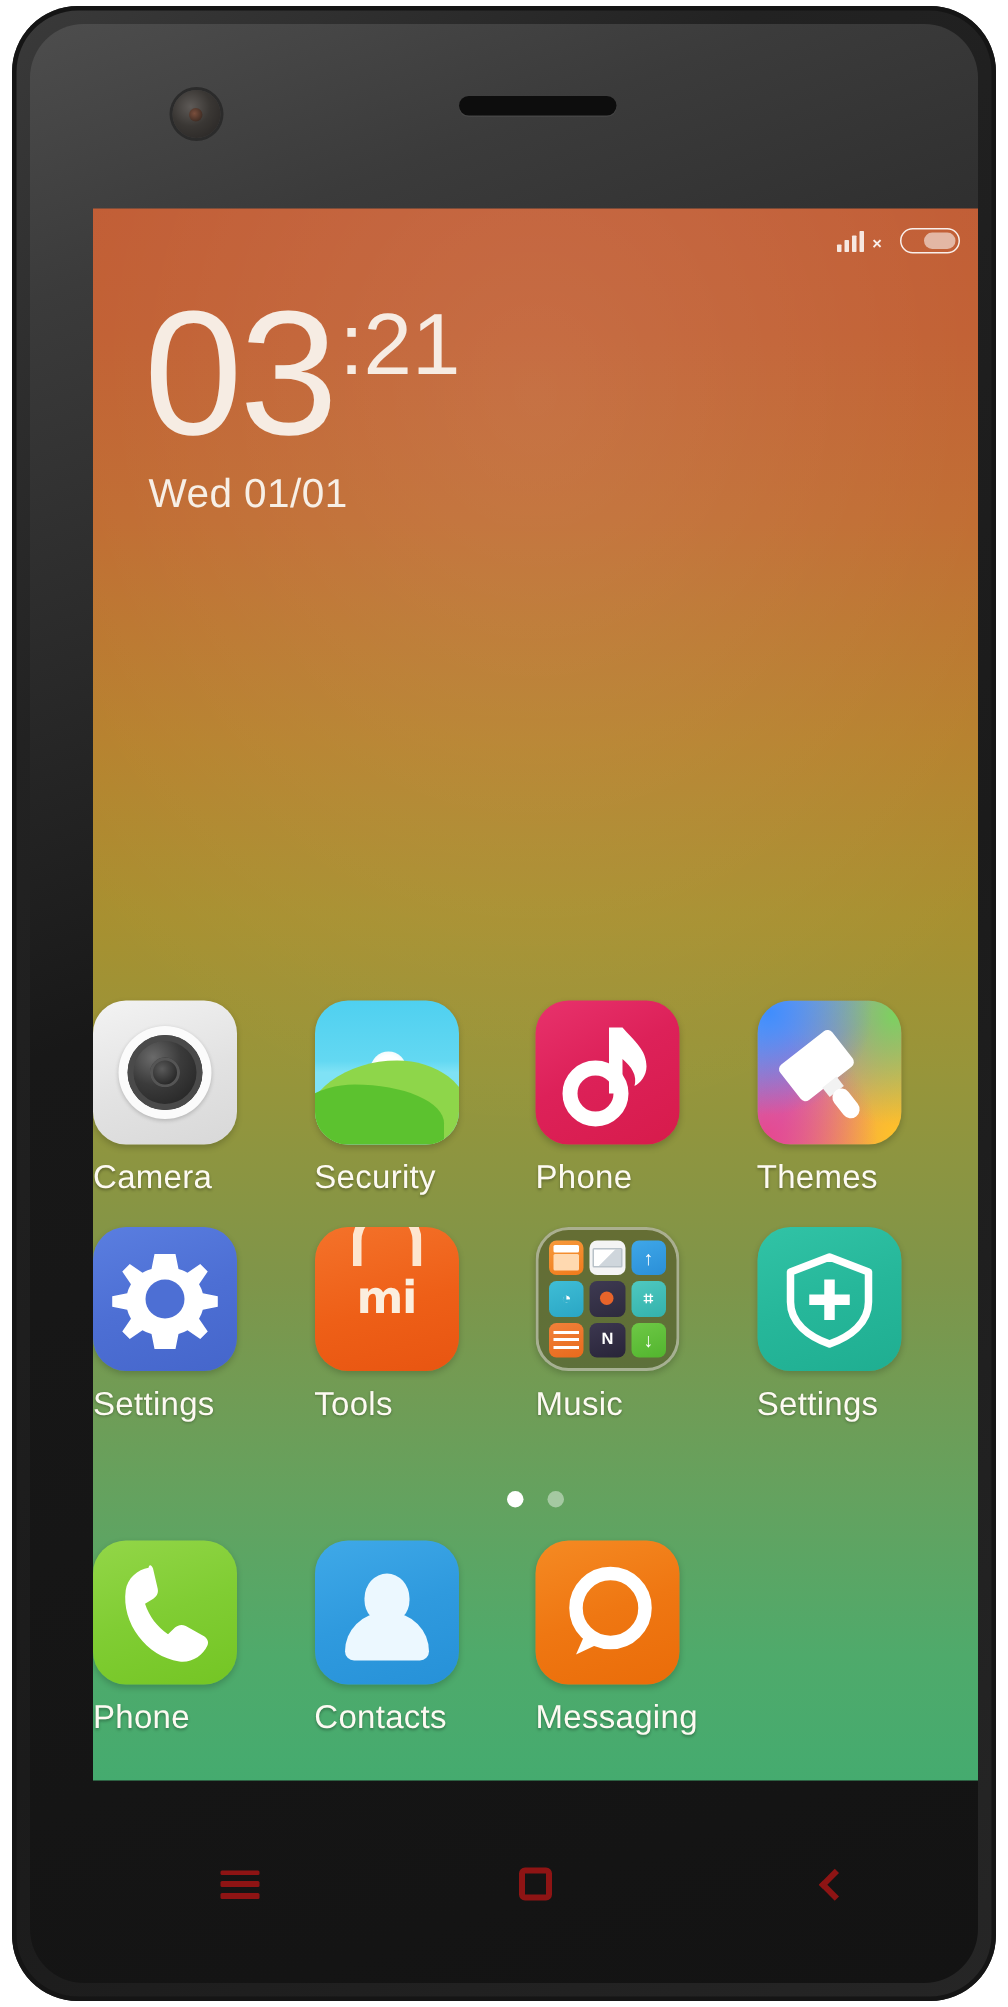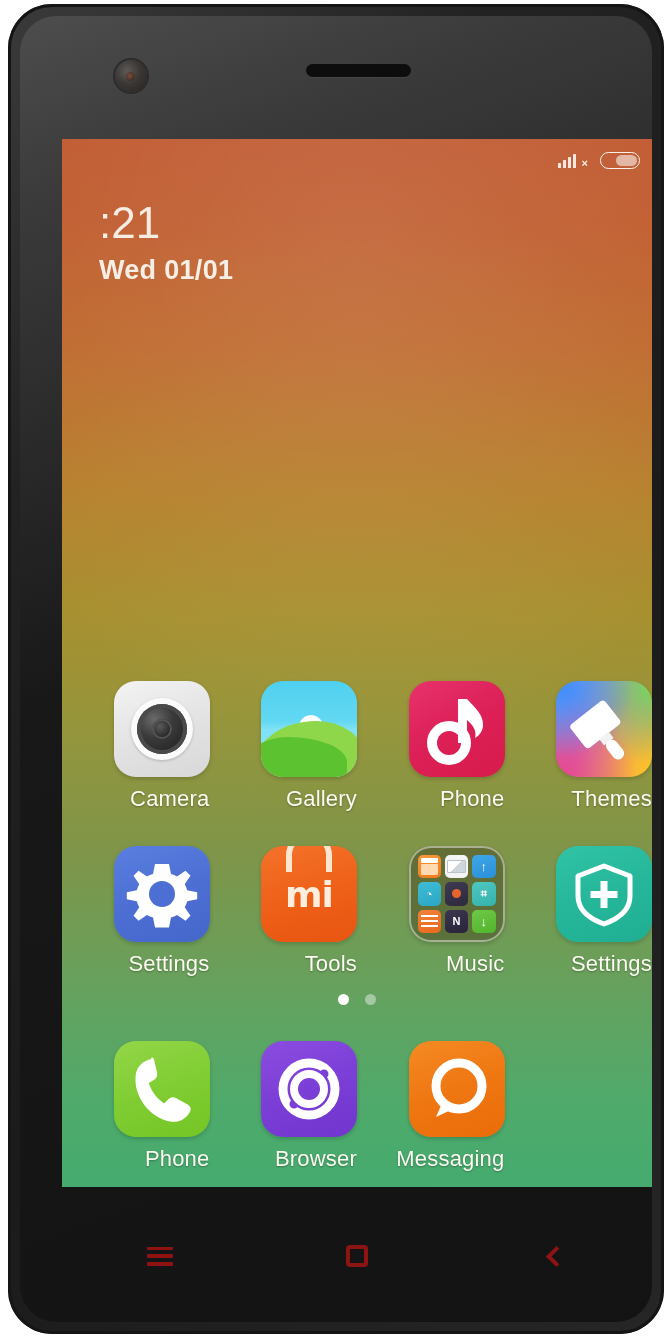--- a/index.html
+++ b/index.html
@@ -101,41 +101,40 @@
   #clock-widget{
     position:absolute; left:34px; top:56px; color:#f5ece4;
   }
   #clock-row{ display:flex; align-items:flex-start; }
   #clock-hours{
     font-size:118px; line-height:.92;
     font-weight:300; letter-spacing:-2px;
     color:#f6ece3;
   }
   #clock-minutes{
-    font-size:44px; line-height:1;
+    font-size:58px; line-height:1;
     font-weight:300; margin-left:3px; margin-top:6px;
     color:#f6ece3;
   }
   #clock-date{
-    font-size:27px; font-weight:700; margin-top:10px; margin-left:3px;
+    font-size:27px; font-weight:400; margin-top:10px; margin-left:3px;
     color:#f7efe6; letter-spacing:.3px;
   }
 
   
   .app-grid{
     position:absolute; left:0; width:590px;
     display:grid; grid-template-columns:repeat(4,1fr);
   }
   #grid-main{ top:528px; row-gap:20px; }
   #grid-dock{ top:888px; }
 
   .app{
-    display:flex; flex-direction:column; align-items:flex-end;
+    display:flex; flex-direction:column; align-items:flex-start;
     cursor:pointer;
-    margin-top:14px;
   }
   .icon{
     width:96px; height:96px; border-radius:22px;
     position:relative; overflow:hidden;
     box-shadow:0 2px 4px rgba(0,0,0,.18);
   }
   .app-label{
     margin-top:9px; font-size:22px; color:#fdfaf2;
     text-shadow:0 1px 2px rgba(0,0,0,.30);
     letter-spacing:.2px; white-space:nowrap;
@@ -200,21 +199,21 @@
   .ic-apps{ background:linear-gradient(165deg,#f4722a 0%,#ee5f17 55%,#e85511 100%); }
   .ic-apps .handle{
     position:absolute; left:50%; top:-14px; transform:translateX(-50%);
     width:46px; height:40px;
     border:6px solid #fde6cf; border-bottom:none;
     border-radius:26px 26px 0 0;
     background:transparent;
   }
   .ic-apps .mi{
     position:absolute; left:50%; top:50%; transform:translate(-50%,-50%);
-    font-size:36px; font-weight:700; color:#fbeede; letter-spacing:-1px;
+    font-size:30px; font-weight:700; color:#fbeede; letter-spacing:-1px;
     font-family:"DejaVu Sans", sans-serif;
   }
 
   
   .ic-tools{
     background:rgba(72,74,36,.52);
     box-shadow:0 0 0 2px rgba(255,255,255,.45) inset, 0 2px 4px rgba(0,0,0,.18);
     display:grid; grid-template-columns:repeat(3,1fr); grid-template-rows:repeat(3,1fr);
     gap:4px; padding:9px;
   }
@@ -318,20 +317,21 @@
             <i></i>
           <span class="nosim">×</span>
         </div>
         <div class="battery">
           <div class="fill" style="width: 62%;"></div>
         </div>
       </div>
 
       <div id="clock-widget">
         <div id="clock-row">
+          <div id="clock-hours">03</div>
           <div id="clock-minutes">:21</div>
         </div>
         <div id="clock-date">Wed 01/01</div>
       </div>
 
       <div class="app-grid" id="grid-main">
 
         <div class="app">
           <div class="icon ic-camera">
             <div class="ring"></div>
@@ -339,21 +339,21 @@
           </div>
           <div class="app-label">Camera</div>
         </div>
 
         <div class="app">
           <div class="icon ic-gallery">
             <div class="sun"></div>
             <div class="hill-back"></div>
             <div class="hill-front"></div>
           </div>
-          <div class="app-label">Gallery</div>
+          <div class="app-label">Security</div>
         </div>
 
         <div class="app">
           <div class="icon ic-music">
             <svg width="96" height="96" viewBox="0 0 96 96">
               <path d="M58 18 C66 27, 74 33, 74 44 C74 50, 70 55, 66 57 C68 50, 64 44, 58 39 L58 62 L49 62 L49 18 Z" fill="#ffffff"></path>
               <circle cx="40" cy="62" r="17" fill="none" stroke="#ffffff" stroke-width="10"></circle>
             </svg>
           </div>
           <div class="app-label">Phone</div>
@@ -427,31 +427,28 @@
 
         <div class="app">
           <div class="icon ic-phone">
             <svg width="96" height="96" viewBox="0 0 96 96">
               <path d="M33 20 c-7 2 -13 9 -13 17 0 22 20 42 42 42 8 0 15 -6 17 -13 1 -3 -1 -5 -3 -6 l-13 -5 c-3 -1 -5 0 -7 2 l-4 5 C44 58 38 52 34 44 l5 -4 c2 -2 3 -4 2 -7 l-5 -13 c-1 -2 -3 -3 -3 0 z" fill="#ffffff" transform="rotate(8 48 48)"></path>
             </svg>
           </div>
           <div class="app-label">Phone</div>
         </div>
 
-
-        <div class="app">
-          <div class="icon ic-browser">
-            <svg width="96" height="96" viewBox="0 0 96 96">
-              <circle cx="48" cy="48" r="26" fill="none" stroke="#ffffff" stroke-width="9"></circle>
-              <path d="M33 63 L63 33" stroke="#7b3ed6" stroke-width="9" stroke-linecap="round"></path>
-              <path d="M48 33 a15 15 0 1 0 0 30 a15 15 0 1 0 0 -30 Z" fill="none" stroke="#ffffff" stroke-width="8"></path>
-            </svg>
-          </div>
-          <div class="app-label">Browser</div>
-        </div>
+        <div class="app">
+          <div class="icon ic-contacts">
+            <div class="head"></div>
+            <div class="body"></div>
+          </div>
+          <div class="app-label">Contacts</div>
+        </div>
+
 
         <div class="app">
           <div class="icon ic-messaging">
             <svg width="96" height="96" viewBox="0 0 96 96">
               <circle cx="50" cy="45" r="23" fill="none" stroke="#ffffff" stroke-width="9"></circle>
               <path d="M34 60 L27 76 L44 68 Z" fill="#ffffff"></path>
             </svg>
           </div>
           <div class="app-label">Messaging</div>
         </div>

